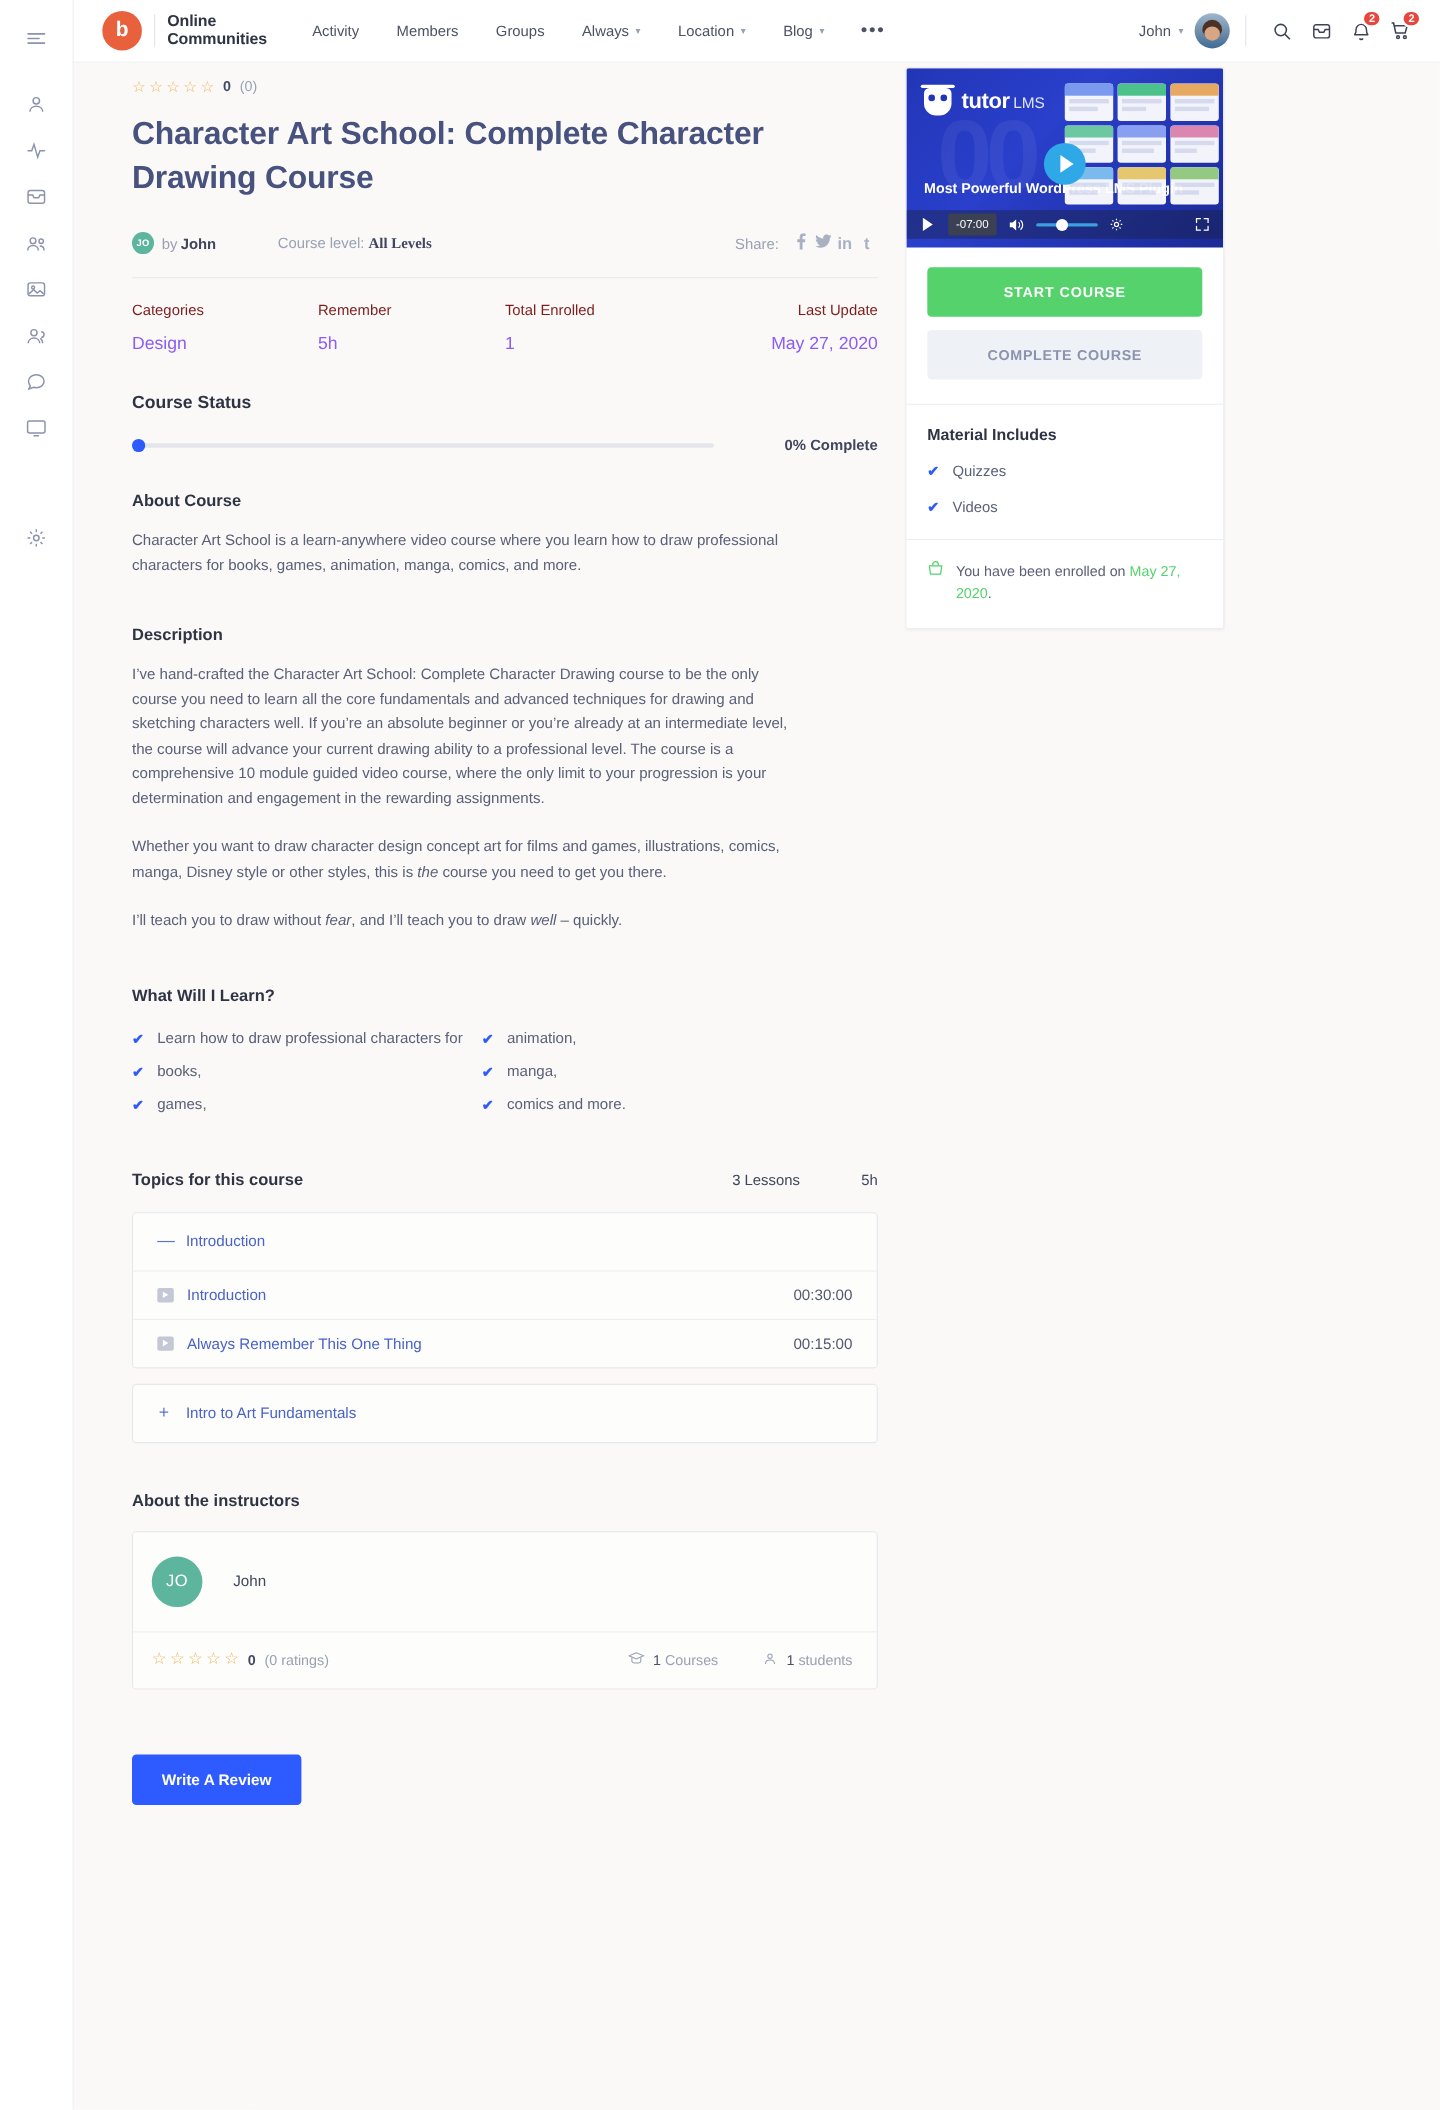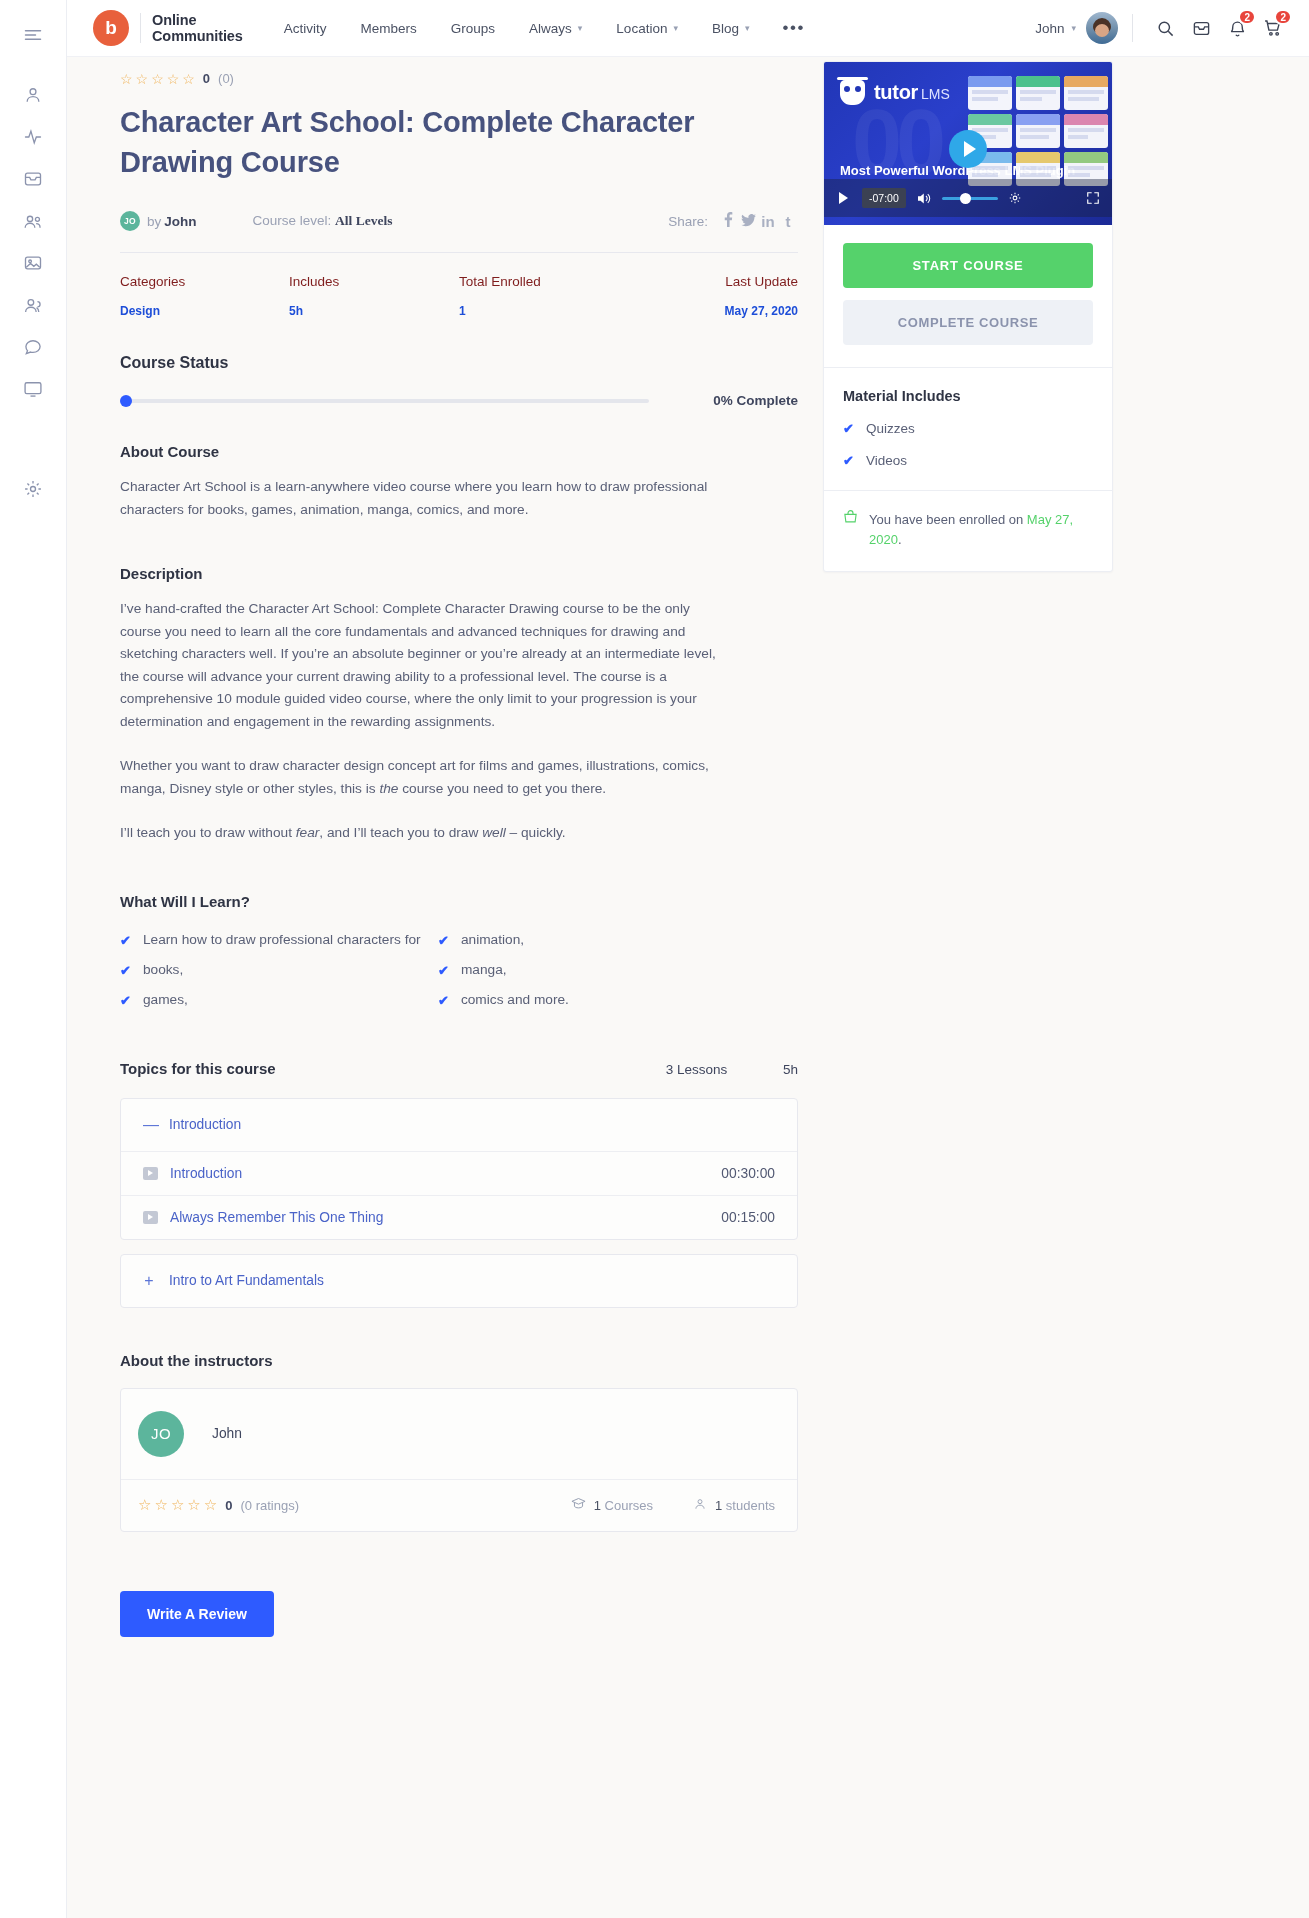--- a/index.html
+++ b/index.html
@@ -130,21 +130,21 @@
 
   .hr { height: 1px; background: #e7e8ee; margin: 21px 0 0 0; }
 
   .stats { display: flex; padding: 21px 0 24px 0; }
   .stat { }
   .stat.s1 { width: 169px; }
   .stat.s2 { width: 170px; }
   .stat.s3 { width: 175px; }
   .stat.s4 { text-align: right; flex: 1; }
   .stat-k { font-size: 13.5px; color: #7f1d1d; margin-bottom: 15px; }
-  .stat-v { font-size: 12px; color: #1d4ed8; font-weight: 700; }
+  .stat-v { font-size: 16px; color: #8b5cf6; font-weight: 400; }
 
   h2.sec {
     font-size: 16px; font-weight: 700; color: #2f3444; margin: 12px 0 0 0;
   }
   .progress-row { display: flex; align-items: center; margin-top: 21px; gap: 48px; }
   .bar { flex: 1; height: 4px; background: #e4e6ec; border-radius: 2px; position: relative; margin-right: 16px;}
   .dot { position: absolute; left: 0; top: -4px; width: 12px; height: 12px; border-radius: 50%; background: #2e5bff; }
   .pct { font-size: 13.5px; color: #3f465e; font-weight: 600; white-space: nowrap;}
 
   h3.sub { font-size: 15px; font-weight: 700; color: #2f3444; margin: 35px 0 0 0; }
@@ -246,21 +246,21 @@
   }
   .v-card i { display:block; height: 11px; background: #7f9ff2;}
   .v-card u { display:block; height: 4px; margin: 3px 4px; background:#dfe3f2; text-decoration:none;}
   .v-play {
     position: absolute; left: 50%; top: 68px; transform: translateX(-50%);
     width: 38px; height: 38px; border-radius: 50%; background: #2fa8e8;
     display:flex;align-items:center;justify-content:center;
   }
   .v-play i { border-left: 12px solid #fff; border-top: 8px solid transparent; border-bottom: 8px solid transparent; margin-left:3px;}
   .v-ctrl {
-    position: absolute; left: 0; right: 0; bottom: 8px; height: 38px;
+    position: absolute; left: 0; right: 0; bottom: 8px; height: 26px;
     display: flex; align-items: center; gap: 0px; padding: 0 6px;
     color: #fff; font-size: 11px;
     background: rgba(25,30,60,.42);
   }
   .v-ctrl .cb { width: 26px; display:flex; align-items:center; justify-content:center;}
   .c-play { border-left: 9px solid #fff; border-top: 6px solid transparent; border-bottom: 6px solid transparent;}
   .c-time { background: #3b4153; color:#fff; font-size: 10.5px; padding: 4px 7px; border-radius: 2px; margin: 0 6px;}
   .vol-track { width: 56px; height: 3px; background:#3aa0e0; border-radius:2px; position:relative; margin: 0 4px;}
   .vol-knob { position:absolute; left: 18px; top: -4px; width:11px;height:11px;border-radius:50%;background:#fff;}
 
@@ -474,21 +474,21 @@
       </div>
 
       <div class="hr"></div>
 
       <div class="stats">
         <div class="stat s1">
           <div class="stat-k">Categories</div>
           <div class="stat-v">Design</div>
         </div>
         <div class="stat s2">
-          <div class="stat-k">Includes</div>
+          <div class="stat-k">Remember</div>
           <div class="stat-v">5h</div>
         </div>
         <div class="stat s3">
           <div class="stat-k">Total Enrolled</div>
           <div class="stat-v">1</div>
         </div>
         <div class="stat s4">
           <div class="stat-k">Last Update</div>
           <div class="stat-v">May 27, 2020</div>
         </div>

